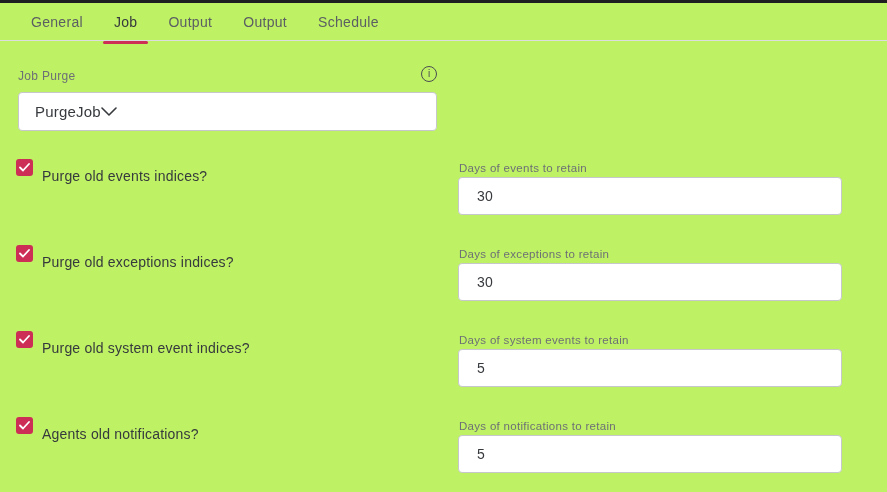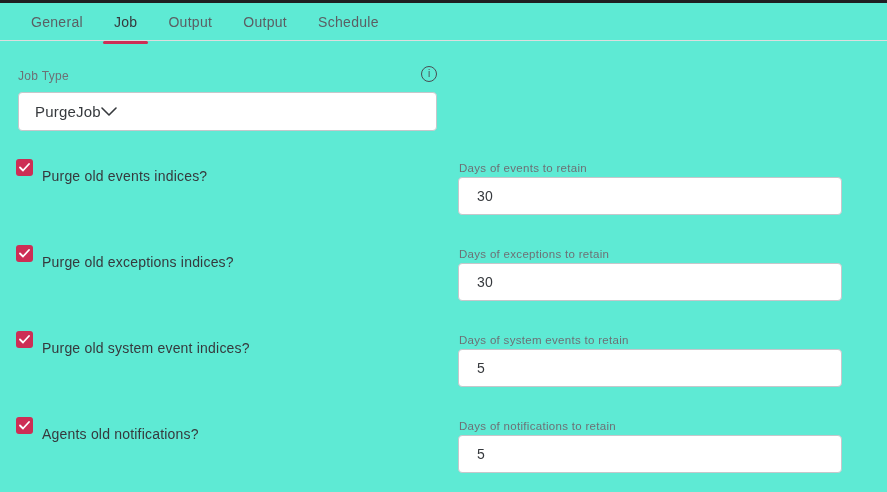--- a/index.html
+++ b/index.html
@@ -4,21 +4,21 @@
 <style>
   :root { --accent: #cd2e55; }
   * { box-sizing: border-box; }
   html, body { margin: 0; padding: 0; background: #ffffff; }
   body { font-family: "Liberation Sans", sans-serif; color: #3a3d41; }
 
   .screen {
     position: relative;
     width: 887px;
     height: 492px;
-    background: #5eead4;
+    background: #bef264;
     overflow: hidden;
   }
 
   .topbar {
     position: absolute;
     top: 0; left: 0; right: 0;
     height: 3px;
     background: #1f1f22;
   }
 
@@ -149,21 +149,21 @@
 
   <div class="tabs">
     <div class="tab">General</div>
     <div class="tab active">Job</div>
     <div class="tab">Output</div>
     <div class="tab">Output</div>
     <div class="tab">Schedule</div>
   </div>
   <div class="divider"></div>
 
-  <div class="job-type-label">Job Type</div>
+  <div class="job-type-label">Job Purge</div>
   <div class="info-icon">i</div>
 
   <div class="select">
     <span>PurgeJob</span>
     <svg class="chevron" width="16" height="9" viewBox="0 0 16 9">
       <polyline points="1,1 8,8 15,1" fill="none" stroke="#36393d" stroke-width="1.6" stroke-linecap="round" stroke-linejoin="round"></polyline>
     </svg>
   </div>
 
   <div class="row" style="top:159px">

